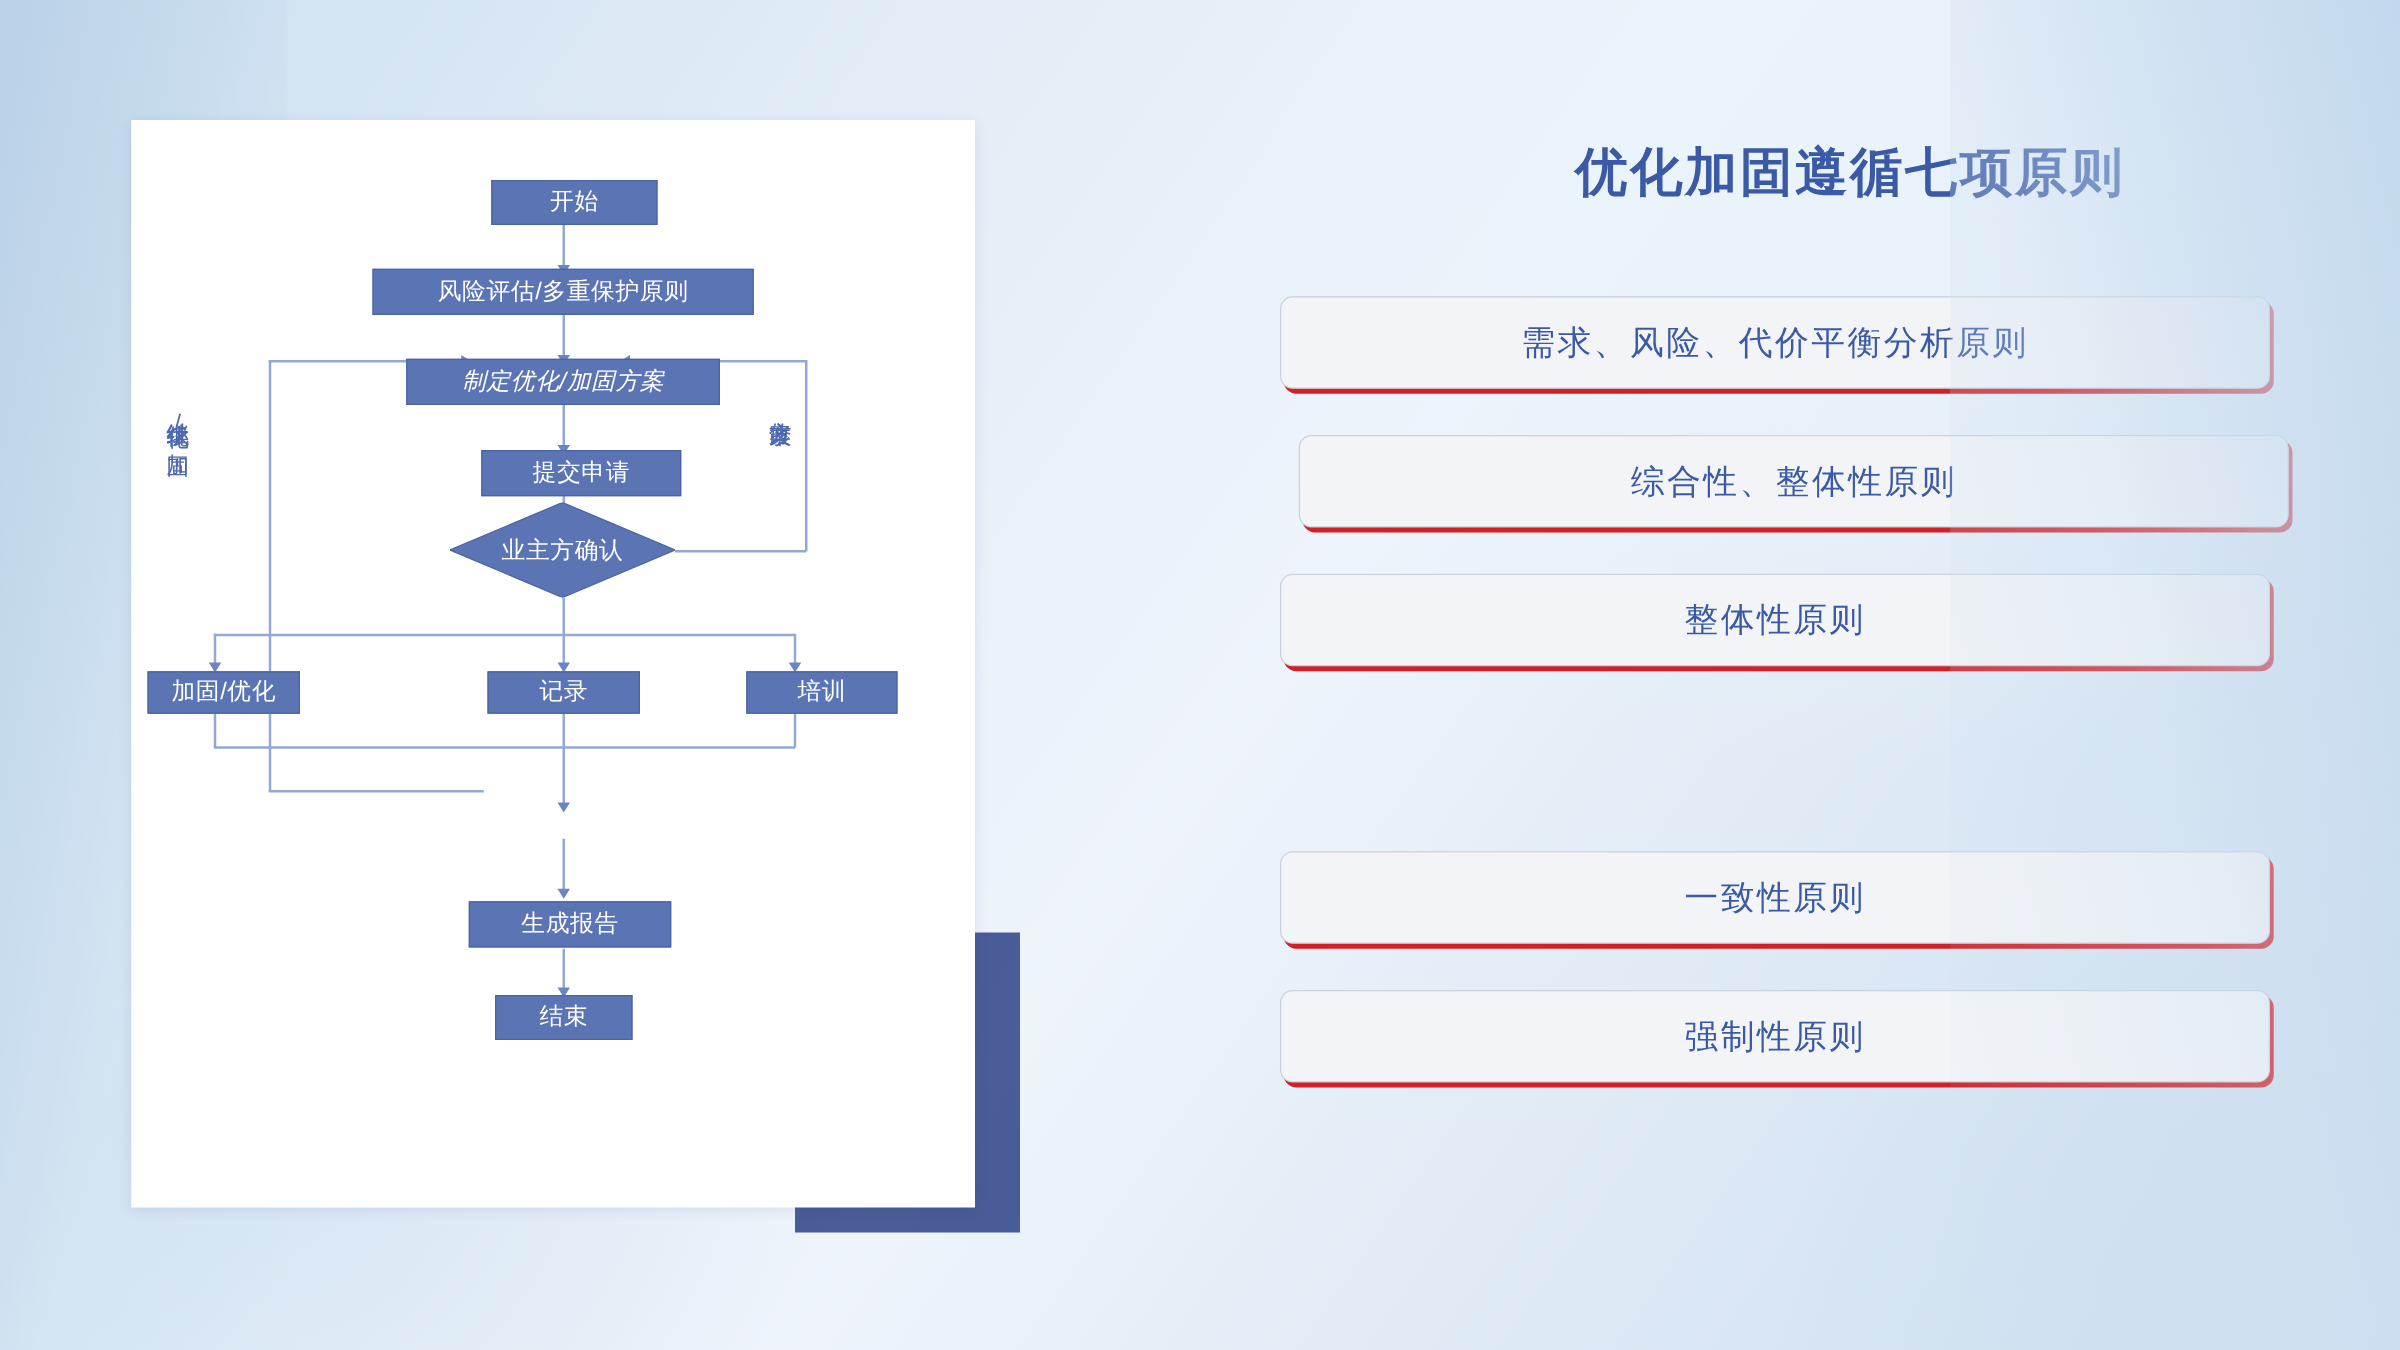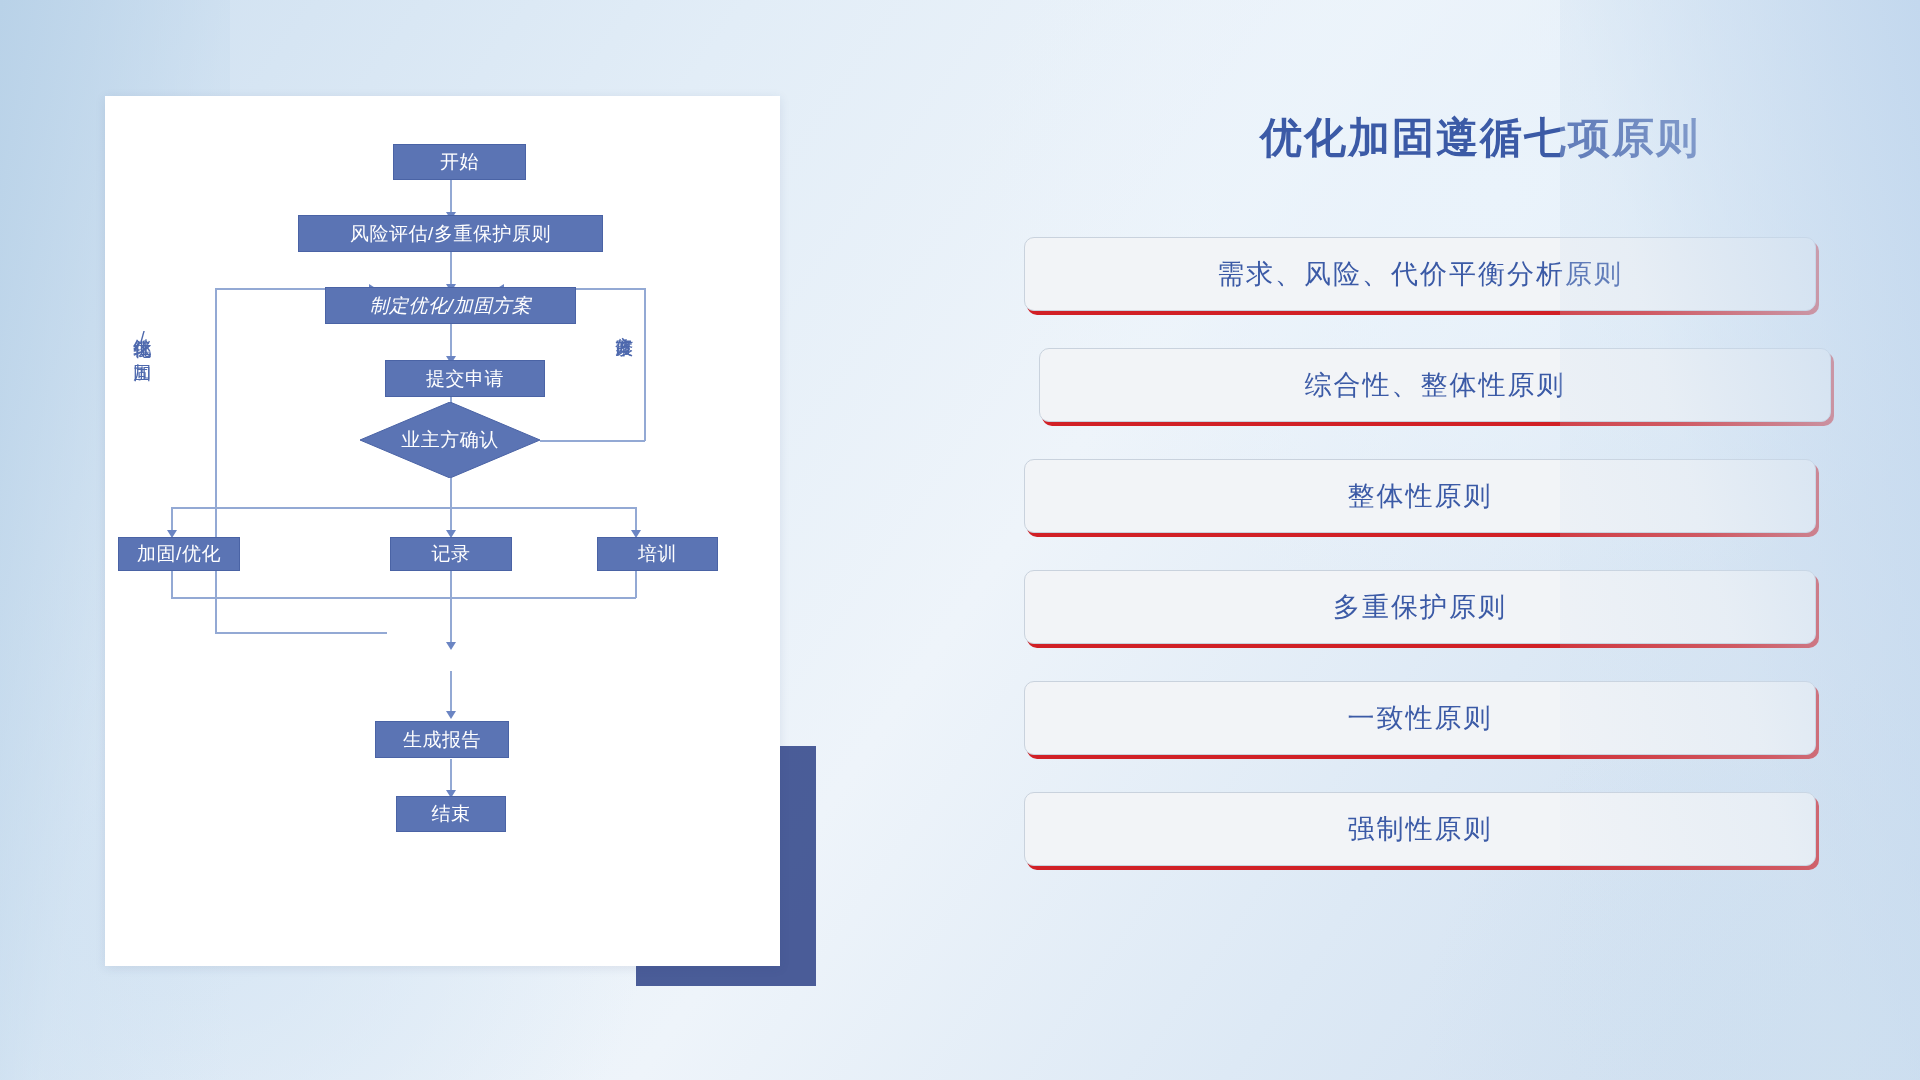--- a/index.html
+++ b/index.html
@@ -214,30 +214,29 @@
         <polygon points="90,0 180,38 90,76 0,38" fill="#5b74b4" stroke="#4a63a5" stroke-width="1"></polygon>
       </svg>
       <div class="diamond-label">业主方确认</div>
     </div>
 
     <div class="fl node" style="left:13px; top:441px; width:122px; height:34px;">加固/优化</div>
     <div class="fl node" style="left:285px; top:441px; width:122px; height:34px;">记录</div>
     <div class="fl node" style="left:492px; top:441px; width:121px; height:34px;">培训</div>
 
 
-    <div class="fl node" style="left:270px; top:625px; width:134px; height:37px;">生成报告</div>
+    <div class="fl node" style="left:270px; top:625px; width:162px; height:37px;">生成报告</div>
 
     <div class="fl node" style="left:291px; top:700px; width:110px; height:36px;">结束</div>
 
     <div class="sideText" style="left:26px; top:228px; height:135px;">继续优化/加固</div>
     <div class="sideText" style="left:508px; top:226px; height:110px;">方案修改</div>
   </div>
 
   <div class="right-title">优化加固遵循七项原则</div>
 
   <div class="pill" style="top:237px;">需求、风险、代价平衡分析原则</div>
   <div class="pill" style="top:348px;margin-left:15px;">综合性、整体性原则</div>
   <div class="pill" style="top:459px;">整体性原则</div>
-  <div class="pill" style="top:570px;">多重保护原则</div>
   <div class="pill" style="top:681px;">一致性原则</div>
   <div class="pill" style="top:792px;">强制性原则</div>
 
 </div>
 
 </body></html>

